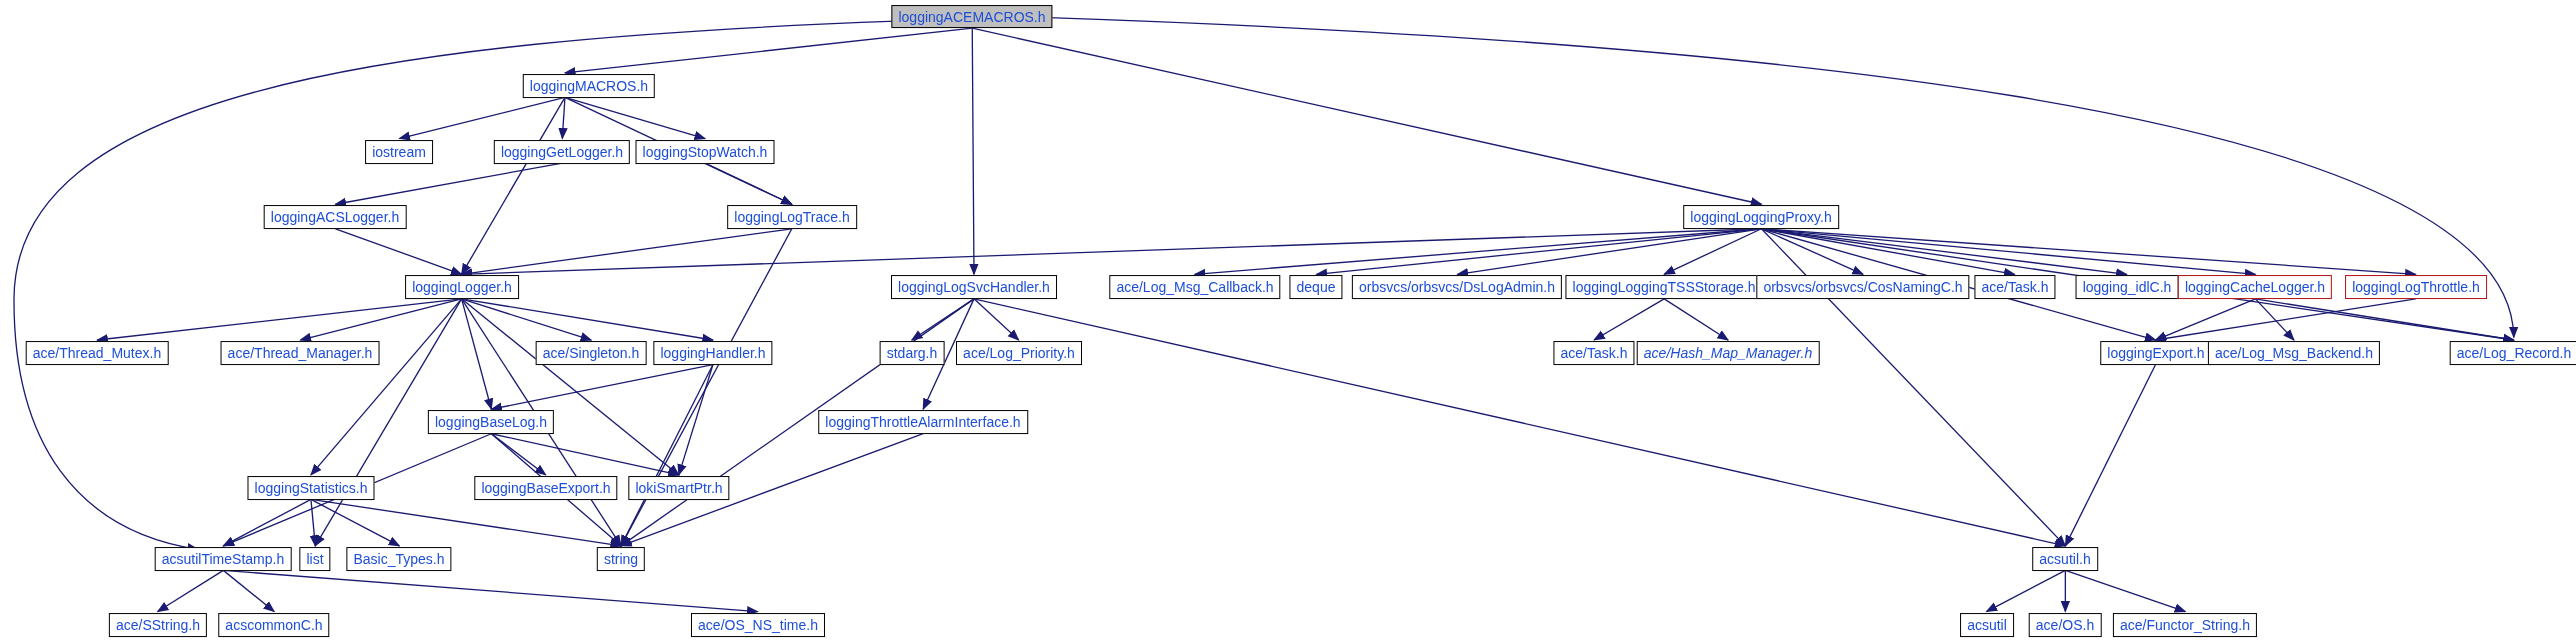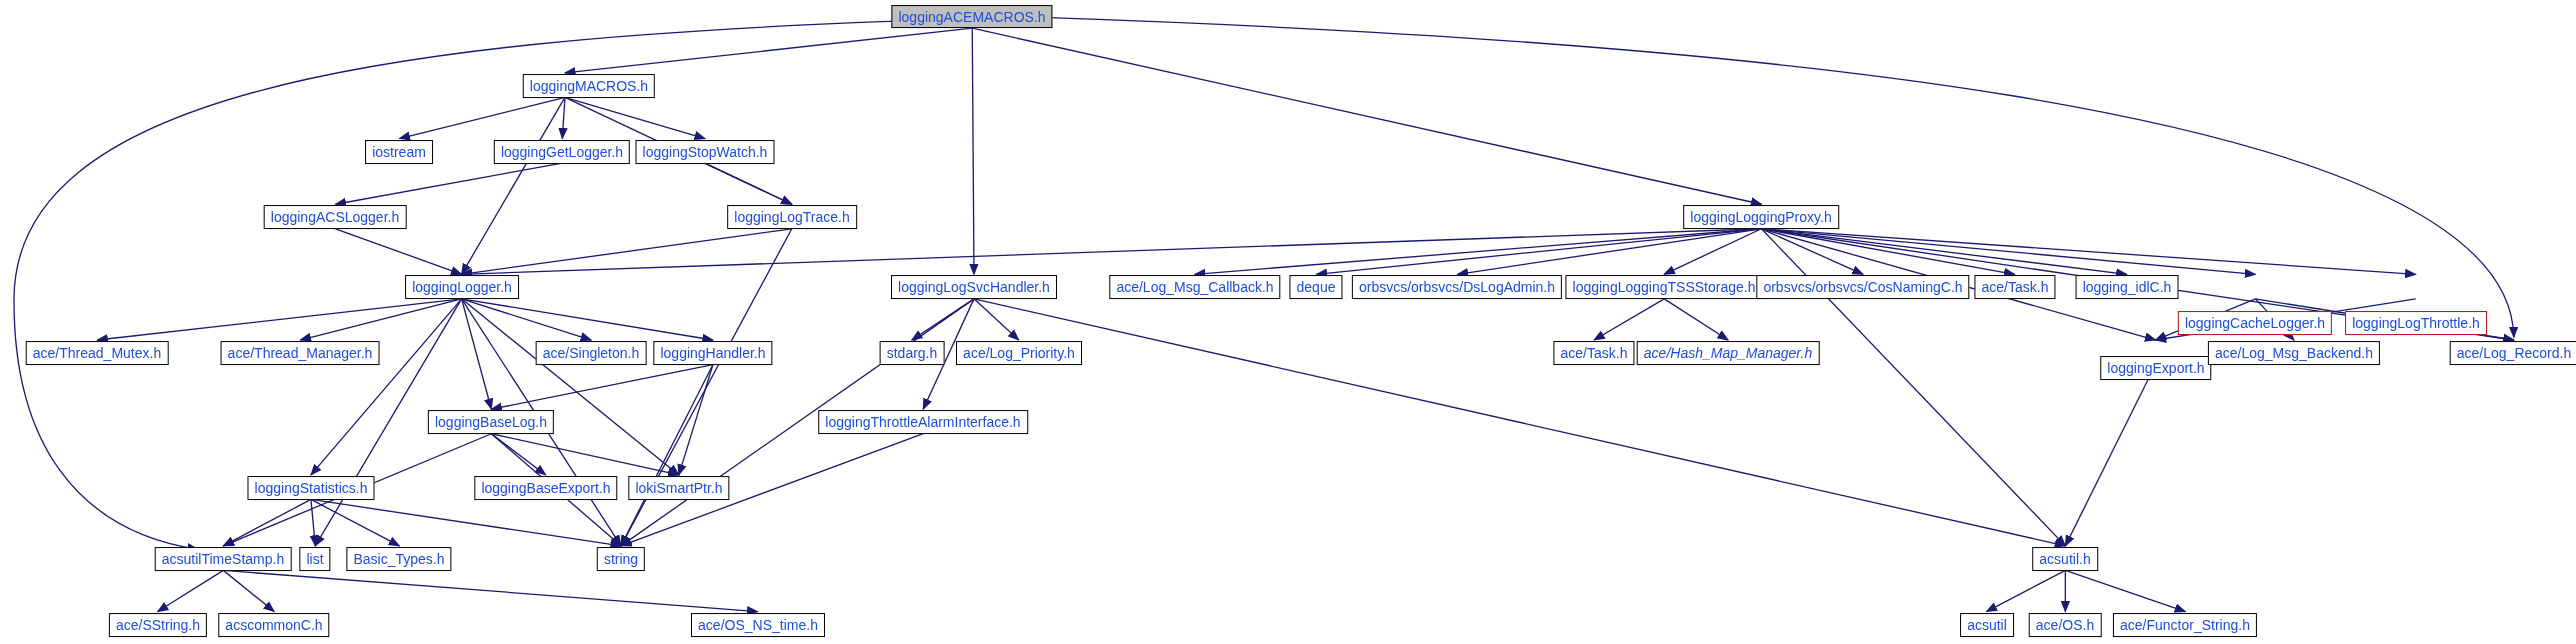--- a/index.html
+++ b/index.html
@@ -31,21 +31,20 @@
     font-size: 14px;
     line-height: 1;
     padding: 4.4px 6.1px 3.5px 6.1px;
     pointer-events: auto;
   }
   .node.root {
     background: var(--root-fill, #bfbfbf);
   }
   .node.truncated {
     border: 1.8px solid var(--truncated-border, #b01010);
-    margin-top: 36px;
   }
   .node.external {
     border-color: #000000;
   }
   .edge {
     fill: none;
     stroke: var(--edge-color, #1a1a70);
     stroke-width: 1.5;
   }
 </style>
@@ -150,21 +149,21 @@
       <div class="node truncated" style="left: 2255px; top: 287px;">loggingCacheLogger.h</div>
       <div class="node truncated" style="left: 2416px; top: 287px;">loggingLogThrottle.h</div>
       <div class="node external" style="left: 97px; top: 353px;">ace/Thread_Mutex.h</div>
       <div class="node external" style="left: 300px; top: 353px;">ace/Thread_Manager.h</div>
       <div class="node external" style="left: 591px; top: 353px;">ace/Singleton.h</div>
       <div class="node project" style="left: 713px; top: 353px;">loggingHandler.h</div>
       <div class="node external" style="left: 912px; top: 353px;">stdarg.h</div>
       <div class="node external" style="left: 1019px; top: 353px;">ace/Log_Priority.h</div>
       <div class="node external" style="left: 1594px; top: 353px;">ace/Task.h</div>
       <div class="node external" style="left: 1728px; top: 353px; font-style: italic;">ace/Hash_Map_Manager.h</div>
-      <div class="node project" style="left: 2156px; top: 368px;">loggingExport.h</div>
+      <div class="node project" style="left: 2156px; top: 353px;">loggingExport.h</div>
       <div class="node external" style="left: 2294px; top: 353px;">ace/Log_Msg_Backend.h</div>
       <div class="node external" style="left: 2514px; top: 353px;">ace/Log_Record.h</div>
       <div class="node project" style="left: 491px; top: 422px;">loggingBaseLog.h</div>
       <div class="node project" style="left: 923px; top: 422px;">loggingThrottleAlarmInterface.h</div>
       <div class="node project" style="left: 311px; top: 488px;">loggingStatistics.h</div>
       <div class="node project" style="left: 546px; top: 488px;">loggingBaseExport.h</div>
       <div class="node project" style="left: 679px; top: 488px;">lokiSmartPtr.h</div>
       <div class="node project" style="left: 223px; top: 559px;">acsutilTimeStamp.h</div>
       <div class="node external" style="left: 315px; top: 559px;">list</div>
       <div class="node external" style="left: 399px; top: 559px;">Basic_Types.h</div>

